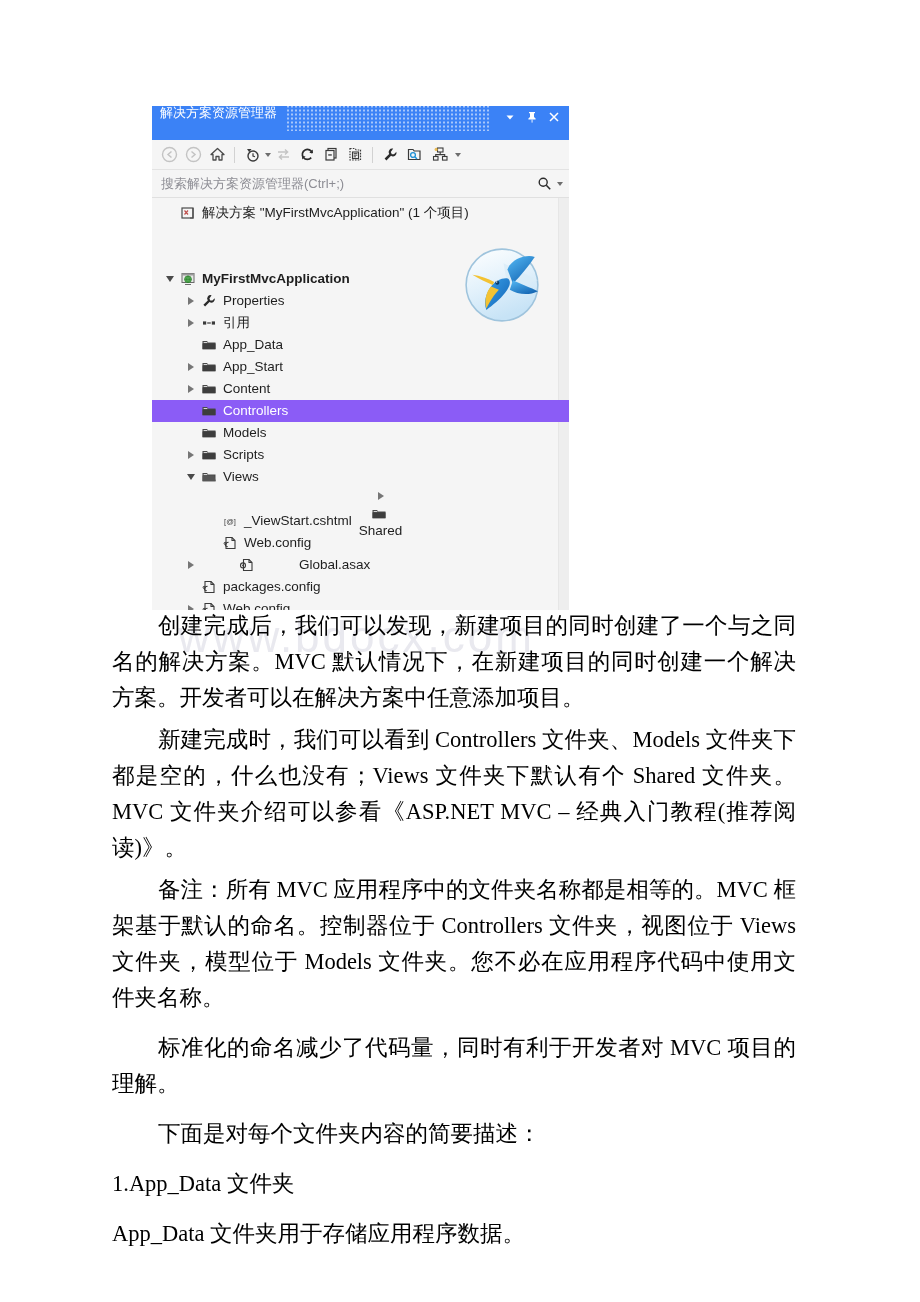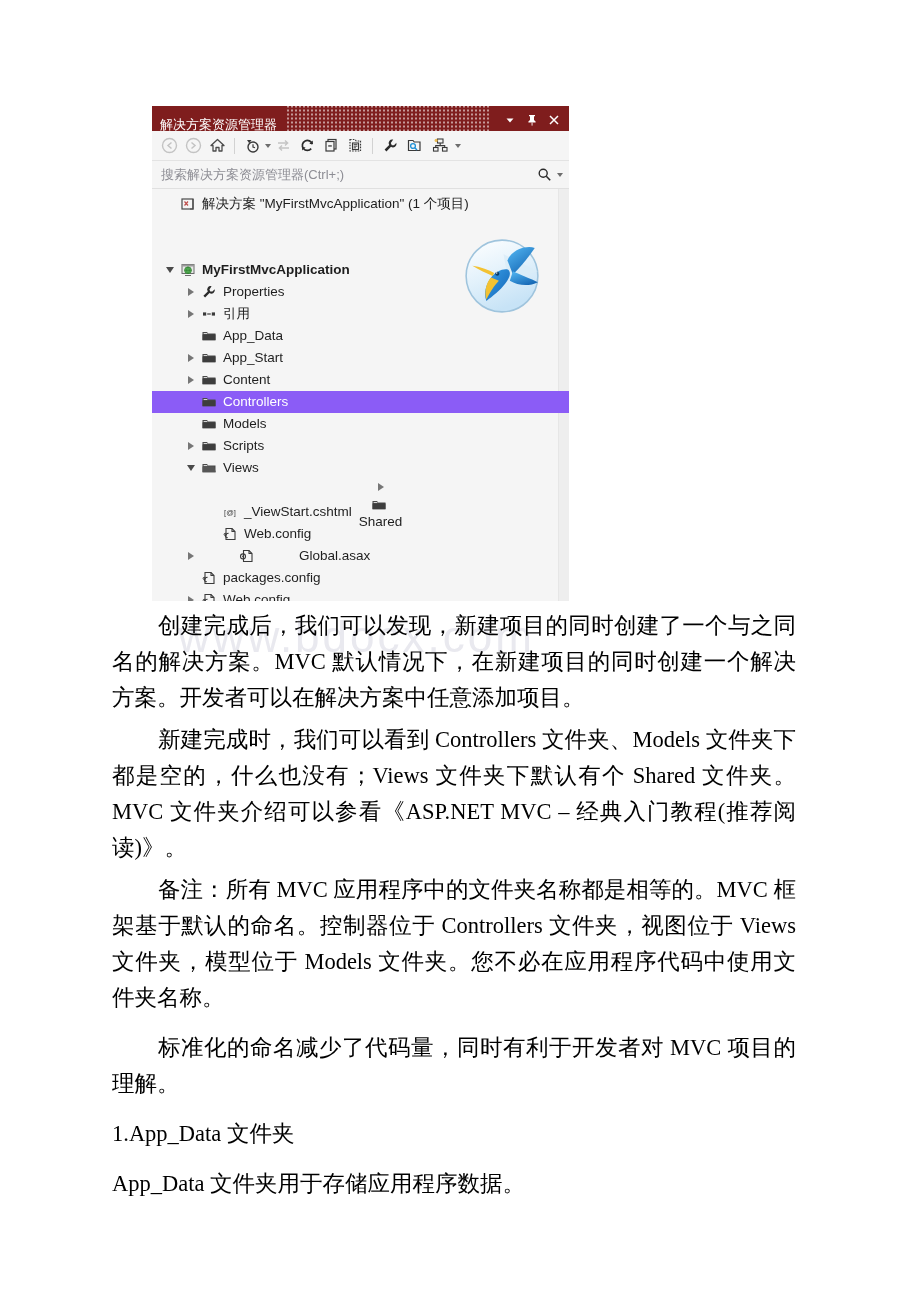--- a/index.html
+++ b/index.html
@@ -37,24 +37,24 @@
     top: 106px;
     width: 417px;
     height: 495px;
     background: #f5f5f5;
     box-sizing: border-box;
     z-index: 3;
     font-family: "Liberation Sans", "DejaVu Sans", sans-serif;
   }
 
   .se-titlebar {
-    height: 25px;
-    background: #7f1d1d;
-    display: flex;
-    align-items: flex-end;
+    height: 34px;
+    background: #3b82f6;
+    display: flex;
+    align-items: flex-start;
     padding: 0 4px 0 8px;
     box-sizing: border-box;
   }
   .se-title {
     color: #ffffff;
     font-size: 13px;
     white-space: nowrap;
     line-height: 1;
   }
   .se-title-fill {
@@ -581,15 +581,16 @@
         </div>
       </div>
   </div>
 </div>
 
 <div class="doc">
     <p class="para indent">创建完成后，我们可以发现，新建项目的同时创建了一个与之同名的解决方案。MVC 默认情况下，在新建项目的同时创建一个解决方案。开发者可以在解决方案中任意添加项目。</p>
     <p class="para indent">新建完成时，我们可以看到 Controllers 文件夹、Models 文件夹下都是空的，什么也没有；Views 文件夹下默认有个 Shared 文件夹。MVC 文件夹介绍可以参看《ASP.NET MVC – 经典入门教程(推荐阅读)》。</p>
     <p class="para indent">备注：所有 MVC 应用程序中的文件夹名称都是相等的。MVC 框架基于默认的命名。控制器位于 Controllers 文件夹，视图位于 Views 文件夹，模型位于 Models 文件夹。您不必在应用程序代码中使用文件夹名称。</p>
     <p class="para indent gap">标准化的命名减少了代码量，同时有利于开发者对 MVC 项目的理解。</p>
+    <p class="para indent gap">下面是对每个文件夹内容的简要描述：</p>
     <p class="para gap">1.App_Data 文件夹</p>
     <p class="para gap">App_Data 文件夹用于存储应用程序数据。</p>
   </div>
 
 </body></html>

